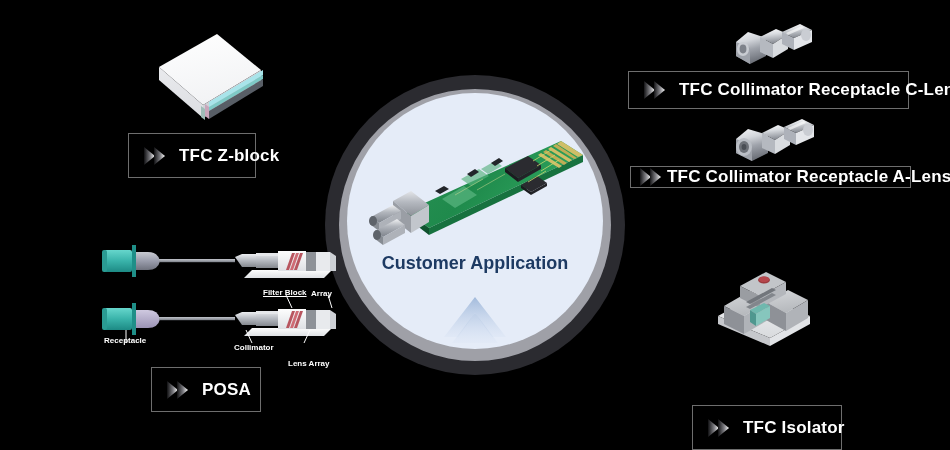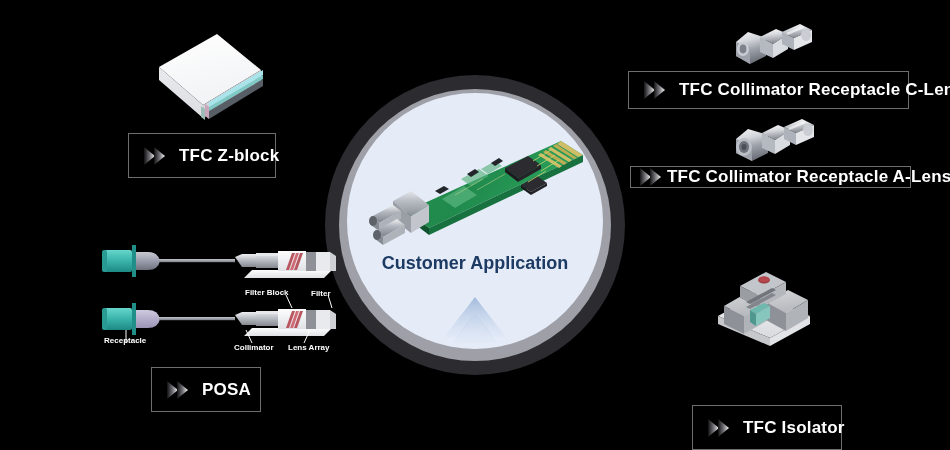--- a/index.html
+++ b/index.html
@@ -237,21 +237,21 @@
     <polygon points="64,80 118,48 118,53 64,85" fill="#a8e4ea"></polygon>
     <polygon points="64,85 118,53 118,57 64,89" fill="#7ec9c6"></polygon>
 
     <polygon points="64,89 118,57 118,64 64,97" fill="#585e66"></polygon>
 
     <polygon points="60,82 64,85 64,97 60,94" fill="#c9a6bb"></polygon>
 
     <polygon points="56,84 60,87 60,98 56,95" fill="#9fbdb8"></polygon>
   </svg>
 
-  <div class="label-box" style="left:128px; top:133px; width:148px; height:45px;">
+  <div class="label-box" style="left:128px; top:133px; width:128px; height:45px;">
     <svg class="chev" viewBox="0 0 26 22">
       <defs>
         <linearGradient id="chv1" x1="0" y1="0" x2="1" y2="0">
           <stop offset="0" stop-color="#101012"></stop>
           <stop offset="0.55" stop-color="#7b7b80"></stop>
           <stop offset="1" stop-color="#ffffff"></stop>
         </linearGradient>
       </defs>
       <polygon points="1,2 12,11 1,20" fill="url(#chv1)"></polygon>
       <polygon points="11,2 22,11 11,20" fill="url(#chv1)"></polygon>
@@ -351,23 +351,23 @@
       <path d="M214,90 L208,103"></path>
 
       <path d="M196,68 L190,55"></path>
 
       <path d="M236,68 L232,55"></path>
     </g>
   </svg>
 
   <div class="posa-note" style="left:104px; top:336px;">Receptacle</div>
   <div class="posa-note" style="left:234px; top:343px;">Collimator</div>
-  <div class="posa-note" style="left:288px; top:343px;text-align:center;">Lens Array</div>
-  <div class="posa-note" style="left:245px; top:288px;">Filter Block</div>
-  <div class="posa-note" style="left:311px; top:289px;">Filter</div>
+  <div class="posa-note" style="left:288px; top:359px;text-align:center;">Lens Array</div>
+  <div class="posa-note" style="left:263px; top:288px;text-decoration:underline;">Filter Block</div>
+  <div class="posa-note" style="left:311px; top:289px;">Array</div>
 
   <div class="label-box" style="left:151px; top:367px; width:110px; height:45px;">
     <svg class="chev" viewBox="0 0 26 22">
       <defs>
         <linearGradient id="chv2" x1="0" y1="0" x2="1" y2="0">
           <stop offset="0" stop-color="#101012"></stop>
           <stop offset="0.55" stop-color="#7b7b80"></stop>
           <stop offset="1" stop-color="#ffffff"></stop>
         </linearGradient>
       </defs>

